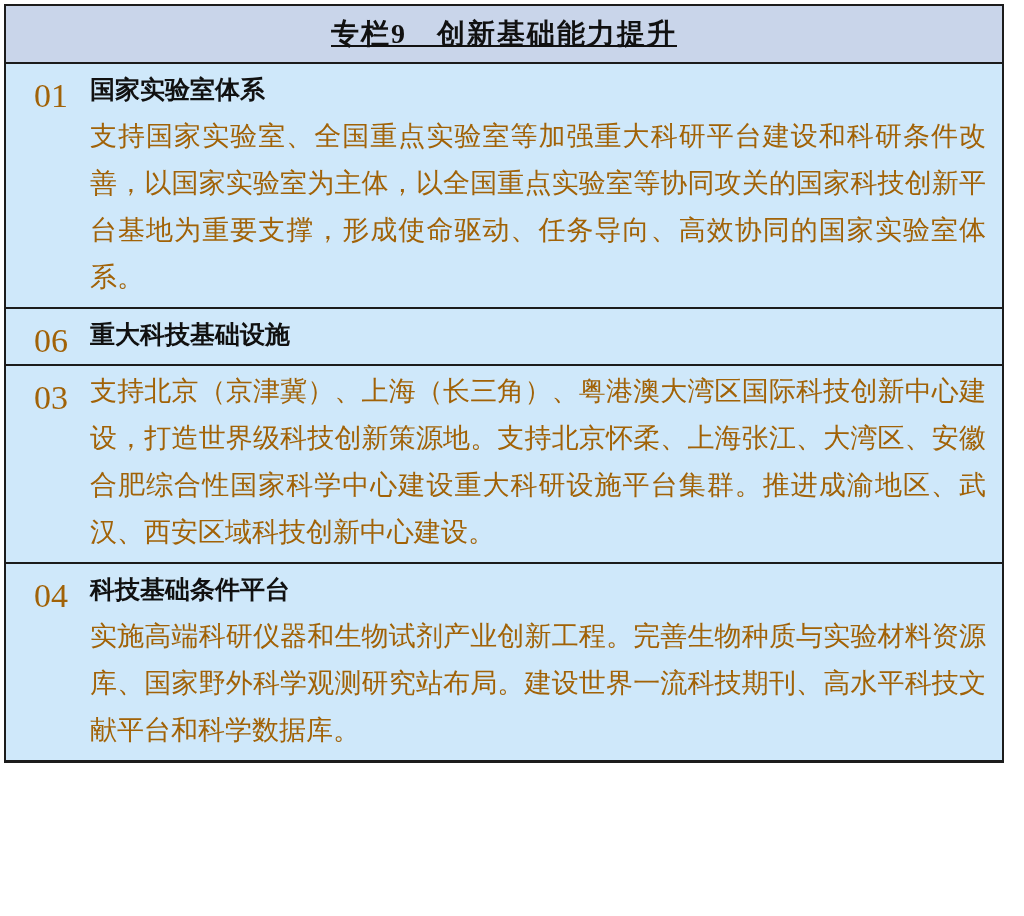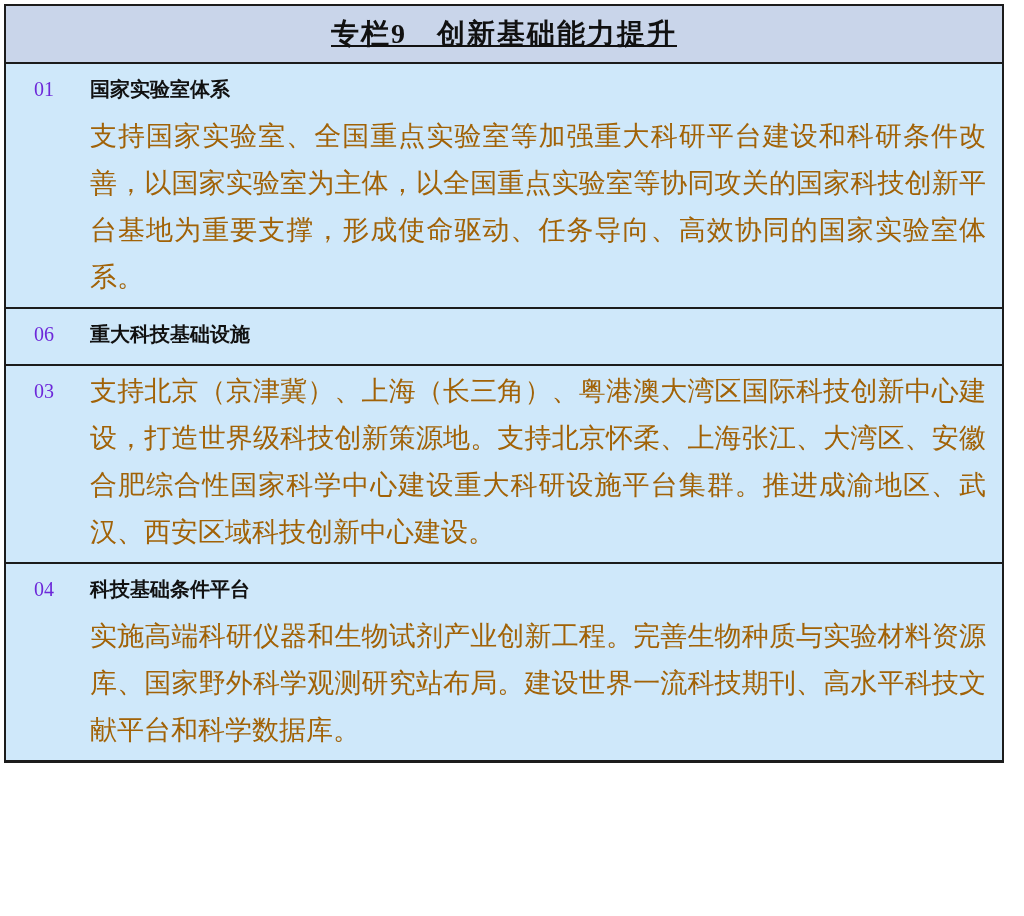--- a/index.html
+++ b/index.html
@@ -34,29 +34,29 @@
     box-sizing: border-box;
     padding: 2px 16px 6px 84px;
     border-bottom: 2px solid #1c1c1c;
   }
   .section:last-child {
     border-bottom: none;
   }
   .section-number {
     position: absolute;
     left: 28px;
-    top: 2px;
-    font-size: 20px;
+    top: 8px;
+    font-size: 34px;
     line-height: 47px;
     font-weight: normal;
-    color: #6d28d9;
+    color: #a16207;
     font-family: "Liberation Serif", "DejaVu Serif", serif;
   }
   .section-title {
-    font-size: 20px;
+    font-size: 25px;
     line-height: 47px;
     font-weight: bold;
     color: #111111;
   }
   .section-text {
     font-size: 27px;
     line-height: 47px;
     color: #a16207;
     text-align: justify;
     text-justify: inter-ideograph;

